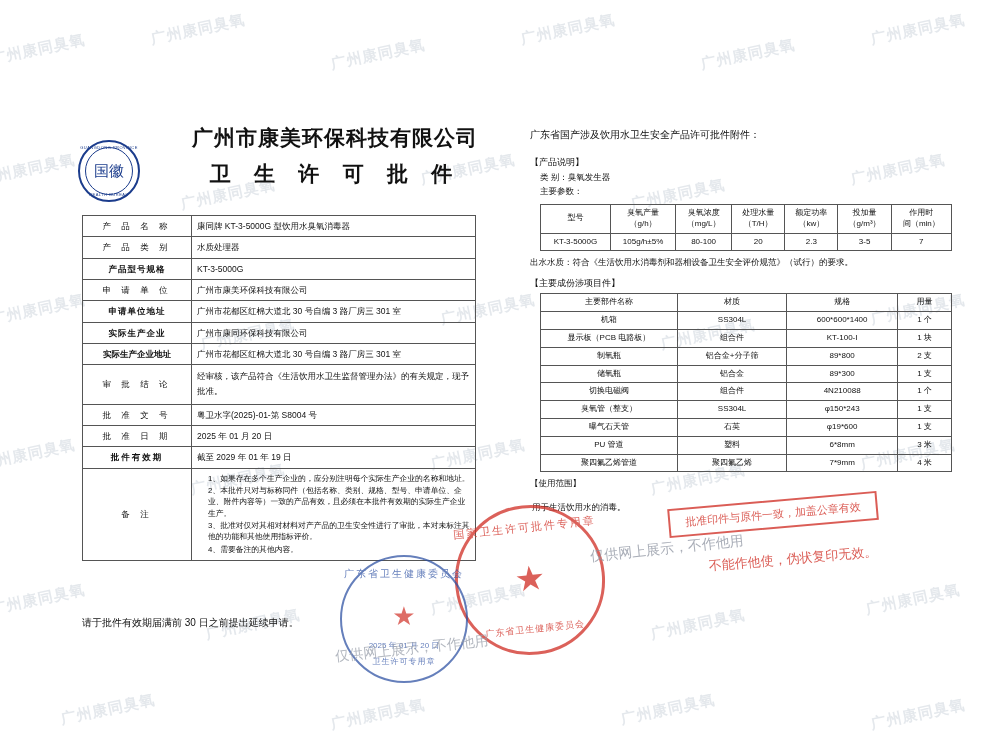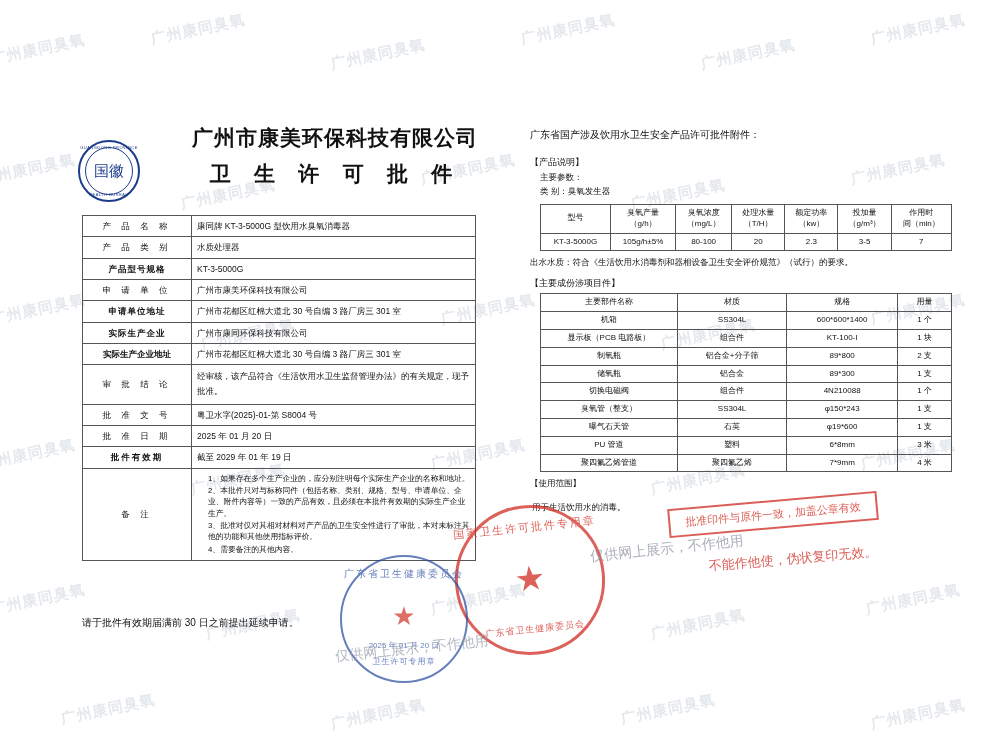--- a/index.html
+++ b/index.html
@@ -251,22 +251,22 @@
     </table>
 
     <div class="footnote">请于批件有效期届满前 30 日之前提出延续申请。</div>
   </div>
 
   <div class="right">
     <div class="r-title">广东省国产涉及饮用水卫生安全产品许可批件附件：</div>
 
     <div class="sec">
       <div class="sec-hd">【产品说明】</div>
+      <div class="kv">类  别：臭氧发生器</div>
       <div class="kv">主要参数：</div>
-      <div class="kv">类  别：臭氧发生器</div>
     </div>
 
     <table class="spec">
       <thead>
         <tr>
           <th>型号</th>
           <th style="white-space:pre-line">臭氧产量
 （g/h）</th>
           <th style="white-space:pre-line">臭氧浓度
 （mg/L）</th>

